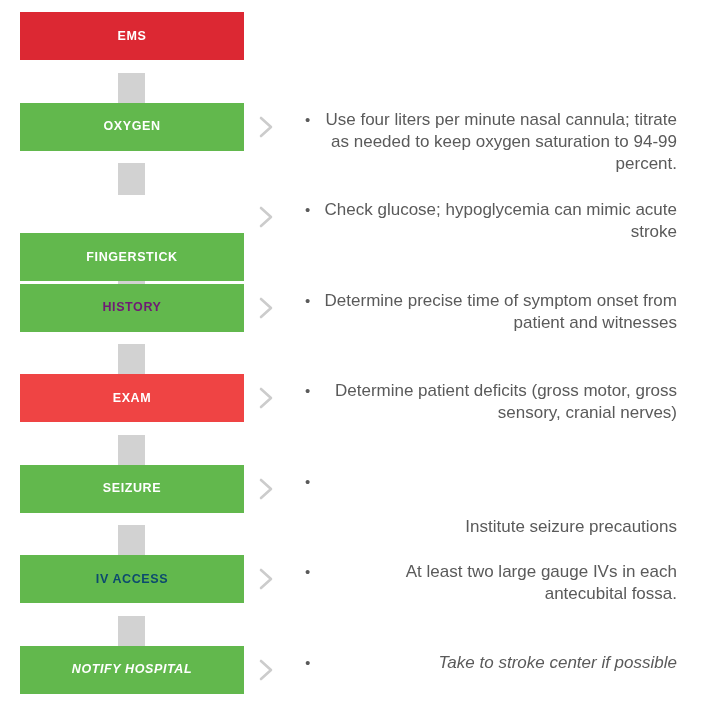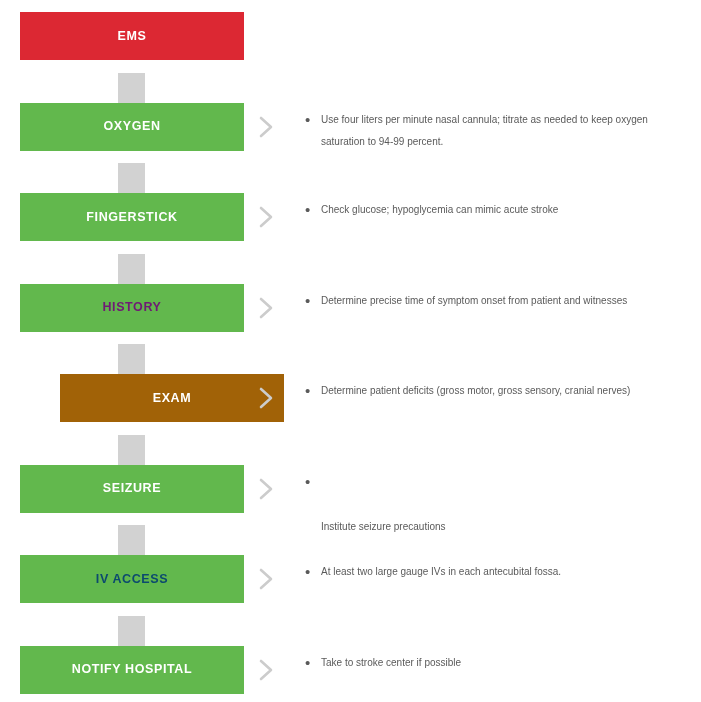--- a/index.html
+++ b/index.html
@@ -91,22 +91,23 @@
     flex: 0 0 auto;
     width: 16px;
     color: #5a5a5a;
     font-size: 15px;
     line-height: 22px;
   }
 
   .step-detail-text {
     flex: 1 1 auto;
     color: #5a5a5a;
-    font-size: 10px;
+    font-size: 17px;
     line-height: 22px;
+    text-align: right;
   }
 </style>
 </head>
 <body>
 
 <div id="flowchart-root" style="background: rgb(255, 255, 255);">
     <div class="step-row" style="top: 12px;">
       <div class="step-box" style="background: rgb(220, 40, 51);">
         <span class="step-box-label" style="color: rgb(255, 255, 255);">EMS</span>
       </div>
@@ -121,21 +122,21 @@
           <polyline points="7,6 17,15 7,24" fill="none" stroke="#cccccc" stroke-width="2.6" stroke-linecap="round" stroke-linejoin="round"></polyline>
         </svg>
       </div>
       <div class="step-detail">
         <span class="step-detail-bullet" style="color: rgb(90, 90, 90);">•</span>
         <span class="step-detail-text" style="color: rgb(90, 90, 90);">Use four liters per minute nasal cannula; titrate as needed to keep oxygen saturation to 94-99 percent.</span>
       </div>
     </div>
     <div class="step-row" style="top: 193px;">
       <div class="step-connector" style="top: -30px; background: rgb(210, 210, 210);"></div>
-      <div class="step-box" style="background: rgb(98, 184, 77);">
+      <div class="step-box" style="background: rgb(98, 184, 77); margin-top: 40px;">
         <span class="step-box-label" style="color: rgb(255, 255, 255);">FINGERSTICK</span>
       </div>
       <div class="step-chevron">
         <svg viewBox="0 0 24 30" xmlns="http://www.w3.org/2000/svg">
           <polyline points="7,6 17,15 7,24" fill="none" stroke="#cccccc" stroke-width="2.6" stroke-linecap="round" stroke-linejoin="round"></polyline>
         </svg>
       </div>
       <div class="step-detail">
         <span class="step-detail-bullet" style="color: rgb(90, 90, 90);">•</span>
         <span class="step-detail-text" style="color: rgb(90, 90, 90);">Check glucose; hypoglycemia can mimic acute stroke</span>
@@ -151,21 +152,21 @@
           <polyline points="7,6 17,15 7,24" fill="none" stroke="#cccccc" stroke-width="2.6" stroke-linecap="round" stroke-linejoin="round"></polyline>
         </svg>
       </div>
       <div class="step-detail">
         <span class="step-detail-bullet" style="color: rgb(90, 90, 90);">•</span>
         <span class="step-detail-text" style="color: rgb(90, 90, 90);">Determine precise time of symptom onset from patient and witnesses</span>
       </div>
     </div>
     <div class="step-row" style="top: 374px;">
       <div class="step-connector" style="top: -30px; background: rgb(210, 210, 210);"></div>
-      <div class="step-box" style="background: #a16207; margin-left: 40px;">
+      <div class="step-box" style="background: #ef4444;">
         <span class="step-box-label" style="color: rgb(255, 255, 255);">EXAM</span>
       </div>
       <div class="step-chevron">
         <svg viewBox="0 0 24 30" xmlns="http://www.w3.org/2000/svg">
           <polyline points="7,6 17,15 7,24" fill="none" stroke="#cccccc" stroke-width="2.6" stroke-linecap="round" stroke-linejoin="round"></polyline>
         </svg>
       </div>
       <div class="step-detail">
         <span class="step-detail-bullet" style="color: rgb(90, 90, 90);">•</span>
         <span class="step-detail-text" style="color: rgb(90, 90, 90);">Determine patient deficits (gross motor, gross sensory, cranial nerves)</span>
@@ -194,21 +195,21 @@
       <div class="step-chevron">
         <svg viewBox="0 0 24 30" xmlns="http://www.w3.org/2000/svg">
           <polyline points="7,6 17,15 7,24" fill="none" stroke="#cccccc" stroke-width="2.6" stroke-linecap="round" stroke-linejoin="round"></polyline>
         </svg>
       </div>
       <div class="step-detail">
         <span class="step-detail-bullet" style="color: rgb(90, 90, 90);">•</span>
         <span class="step-detail-text" style="color: rgb(90, 90, 90);">At least two large gauge IVs in each antecubital fossa.</span>
       </div>
     </div>
-    <div class="step-row" style="top: 645.5px;">
+    <div class="step-row" style="top: 645.5px; font-style: italic;">
       <div class="step-connector" style="top: -30px; background: rgb(210, 210, 210);"></div>
       <div class="step-box" style="background: rgb(98, 184, 77);">
         <span class="step-box-label" style="color: rgb(255, 255, 255);">NOTIFY HOSPITAL</span>
       </div>
       <div class="step-chevron">
         <svg viewBox="0 0 24 30" xmlns="http://www.w3.org/2000/svg">
           <polyline points="7,6 17,15 7,24" fill="none" stroke="#cccccc" stroke-width="2.6" stroke-linecap="round" stroke-linejoin="round"></polyline>
         </svg>
       </div>
       <div class="step-detail">

